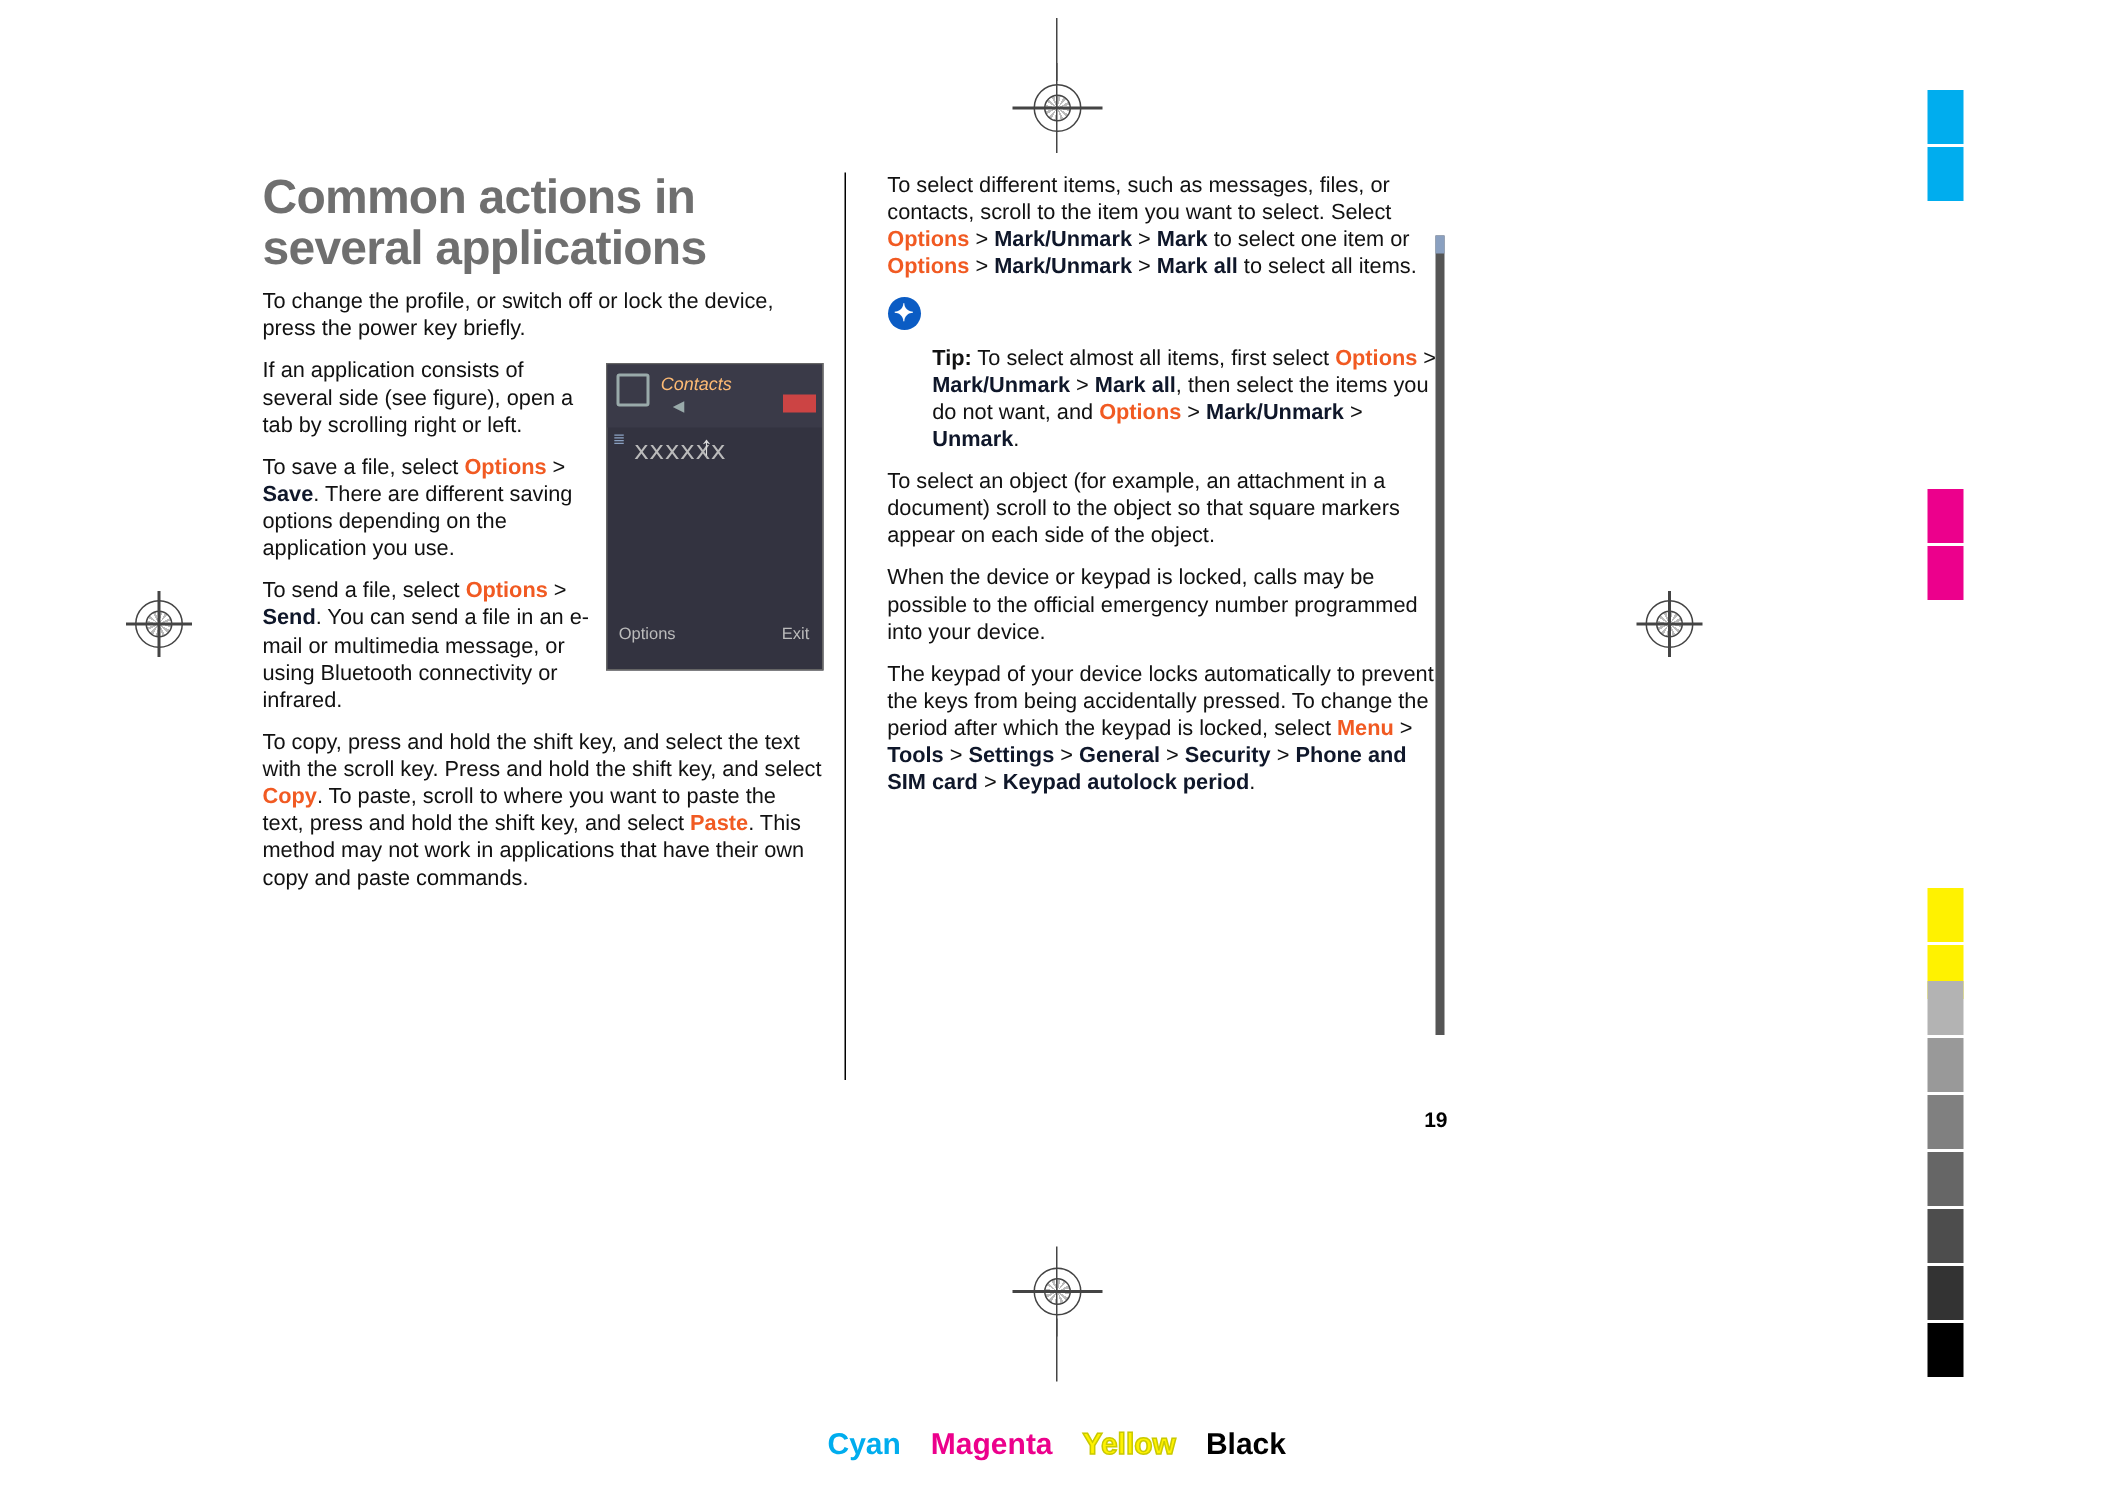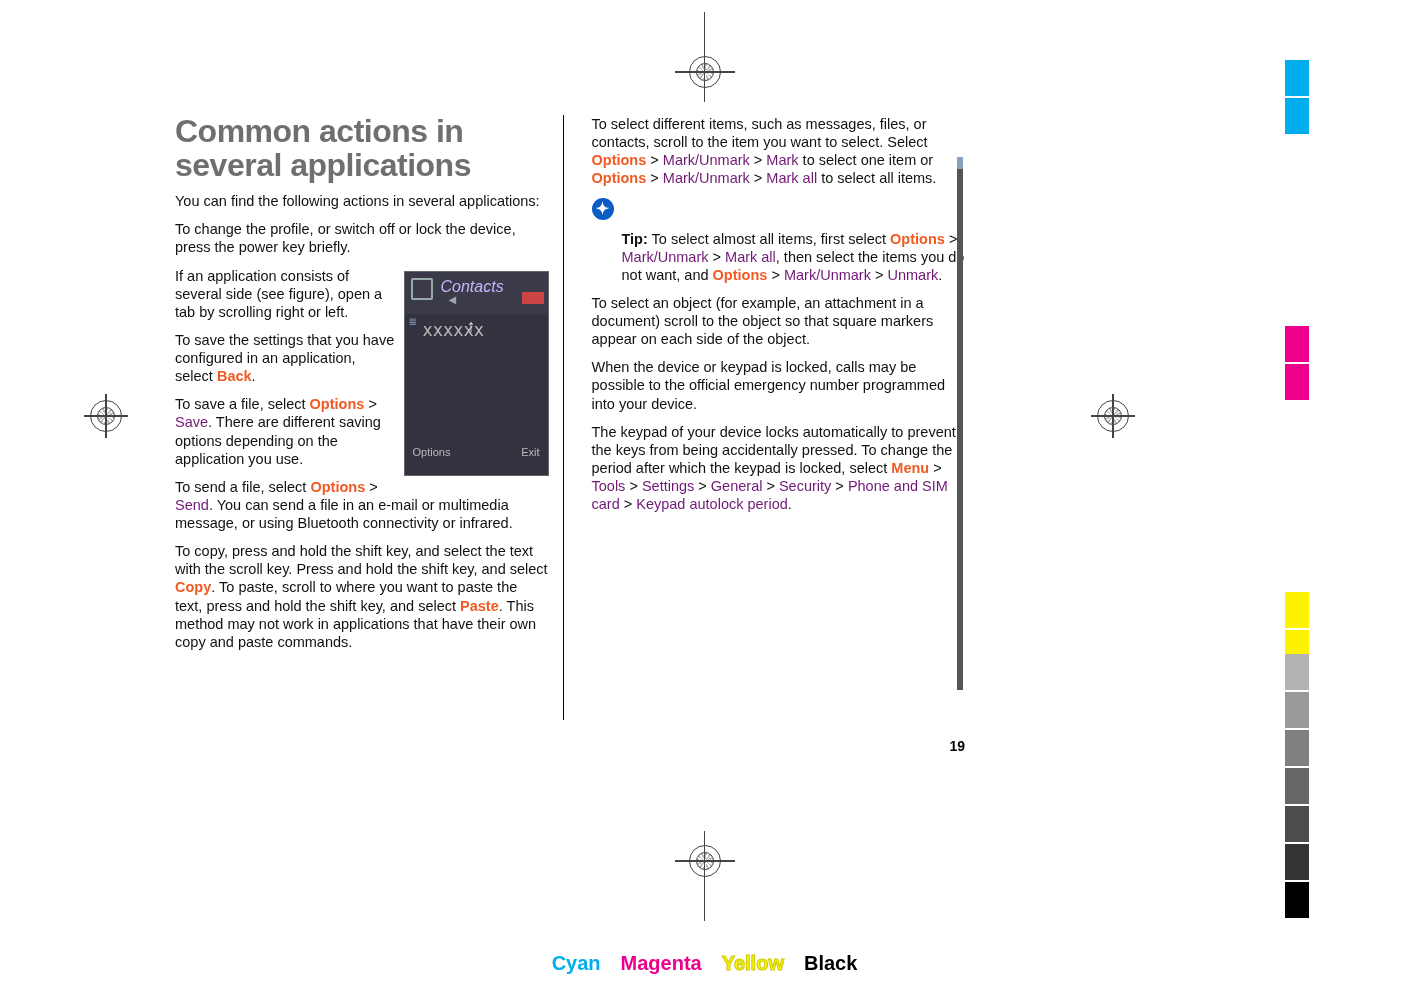--- a/index.html
+++ b/index.html
@@ -62,35 +62,35 @@
     line-height: 1.1;
     margin: 18px 0 8px;
     letter-spacing: -0.5px;
   }
   p {
     font-size: 14.5px;
     line-height: 1.25;
     color: #111;
     margin-bottom: 10px;
   }
-  .blue { color: #701a75; font-weight: 400; }
+  .blue { color: #0f172a; font-weight: 700; }
   .orange { color: #f15a22; font-weight: 700; }
 
   .float-fig {
     float: right;
     width: 145px;
     height: 205px;
     margin: 4px 0 6px 8px;
     background: #333340;
     border: 1px solid #666;
     font-family: Arial;
     color: #ddd;
   }
   .fig-top { background: #3a3a48; height: 42px; position:relative; }
-  .fig-title { position:absolute; left:36px; top:6px; font-size:16px; color:#c4b5fd; font-style:italic; }
+  .fig-title { position:absolute; left:36px; top:6px; font-size:12px; color:#fdba74; font-style:italic; }
   .fig-icon { position:absolute; left:6px; top:6px; width:22px; height:22px; border:2px solid #9aa; border-radius:2px; }
   .fig-arrow { position:absolute; left:44px; top:22px; font-size:10px; color:#9aa; }
   .fig-red { position:absolute; right:4px; top:20px; width:22px; height:12px; background:#c44; }
   .fig-body { padding:6px; font-size:10px; color:#bbb; position:relative; height:128px; }
   .fig-body .bars { position:absolute; left:4px; top:2px; font-size:10px; color:#8aa0c0; }
   .fig-body .x { position:absolute; left:18px; top:6px; font-family:monospace; font-size:17px; color:#bbb; }
   .fig-body .up { position:absolute; left:62px; top:2px; color:#ddd; font-size:18px; }
   .fig-bottom { display:flex; justify-content:space-between; padding:4px 8px; font-size:11px; color:#bbb; }
   .fig-scroll { position:absolute; right:2px; top:42px; bottom:30px; width:6px; background:#555; }
   .fig-scroll::before { content:""; display:block; width:6px; height:12px; background:#8aa0c0; }
@@ -183,21 +183,20 @@
   <div class="sw" style="background: rgb(102, 102, 102);"></div>
   <div class="sw" style="background: rgb(77, 77, 77);"></div>
   <div class="sw" style="background: rgb(51, 51, 51);"></div>
   <div class="sw" style="background: rgb(0, 0, 0);"></div>
 </div>
 
 <div class="page">
 
   <div class="col left-col">
     <h1>Common actions in several applications</h1>
-    <p>You can find the following actions in several applications:</p>
     <p>To change the profile, or switch off or lock the device, press the power key briefly.</p>
 
     <div class="float-fig">
       <div class="fig-top">
         <div class="fig-icon"></div>
         <div class="fig-title">Contacts</div>
         <div class="fig-arrow">◀</div>
         <div class="fig-red"></div>
       </div>
       <div class="fig-body">
@@ -207,23 +206,20 @@
       </div>
       <div class="fig-scroll"></div>
       <div class="fig-bottom">
         <span>Options</span>
         <span>Exit</span>
       </div>
     </div>
 
     <p>If an application consists of several side (see figure), open a tab by scrolling right or left.</p>
 
-    <p>
-      <span>To save the settings that you have configured in an application, select </span><span class="orange">Back</span><span>.</span>
-    </p>
 
     <p>
       <span>To save a file, select </span><span class="orange">Options</span><span> &gt; </span><span class="blue">Save</span><span>. There are different saving options depending on the application you use.</span>
     </p>
 
     <p>
       <span>To send a file, select </span><span class="orange">Options</span><span> &gt; </span><span class="blue">Send</span><span>. You can send a file in an e-mail or multimedia message, or using Bluetooth connectivity or infrared.</span>
     </p>
 
     <p>

